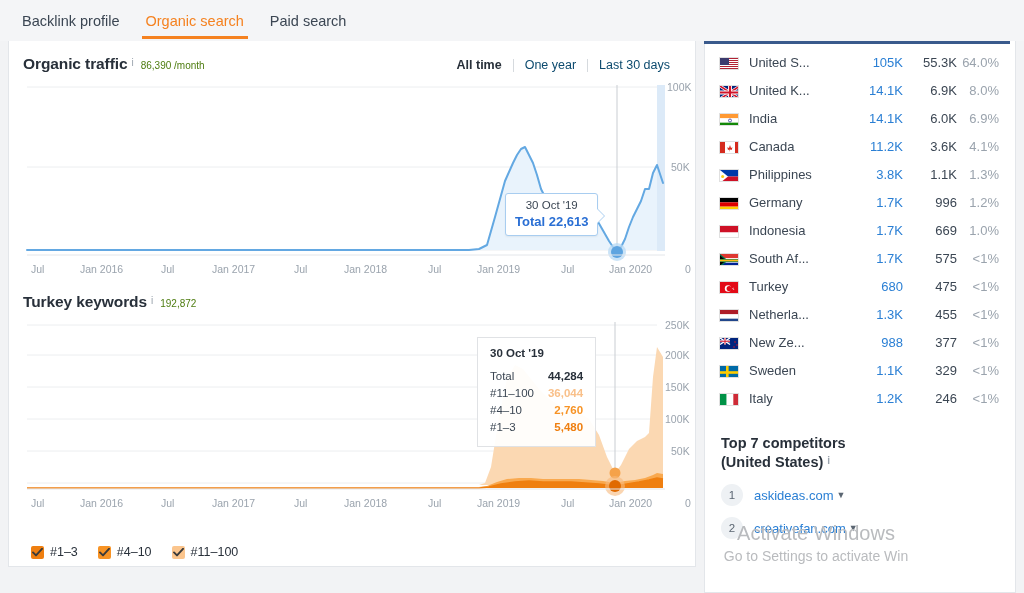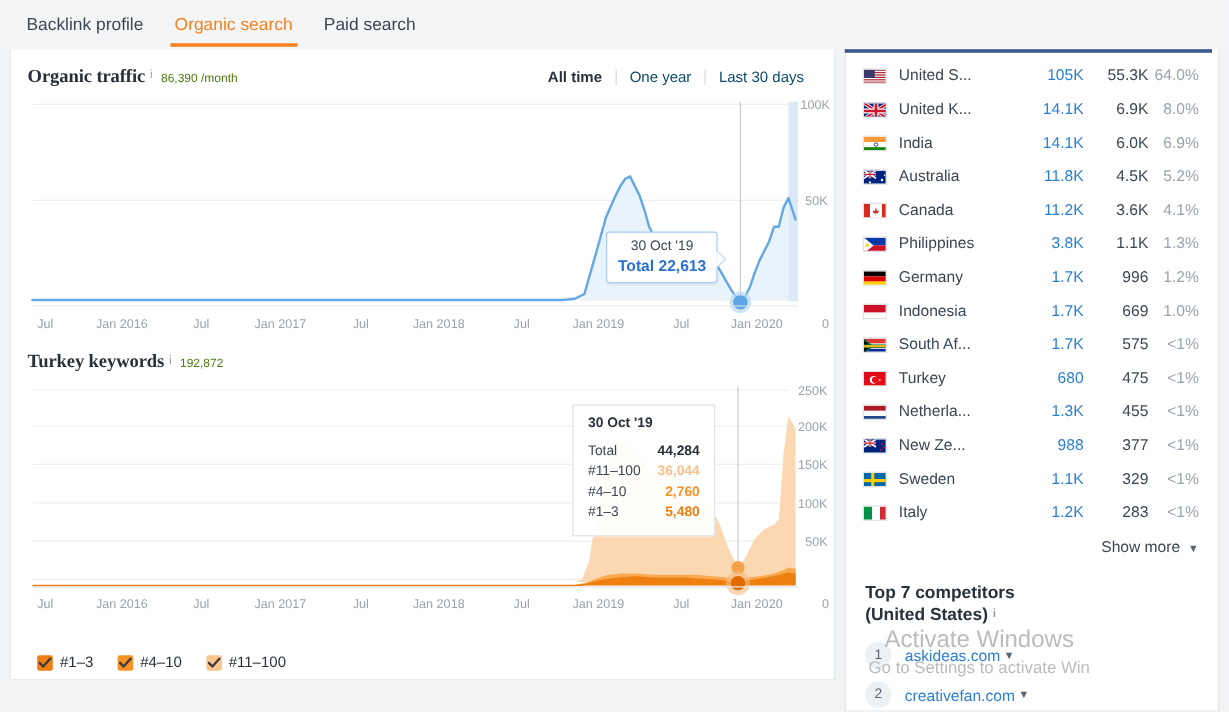--- a/index.html
+++ b/index.html
@@ -40,21 +40,20 @@
     border-top: none;
   }
 
   .section-head {
     display: flex; align-items: baseline;
     padding: 14px 0 0 14px;
   }
   .section-title {
     font-size: 15.5px; font-weight: bold; color: #28303a;
     letter-spacing: -0.1px;
-    font-family: Liberation Serif, serif;
   }
   .info-i {
     font-size: 10px; color: #9aa3ad; margin-left: 4px; font-style: normal;
     position: relative; top: -3px;
   }
   .section-value {
     font-size: 10px; color: #4d7c0f; margin-left: 7px;
   }
   .range-links {
     margin-left: auto; margin-right: 14px;
@@ -421,40 +420,20 @@
         </td>
         <td class="cname">India</td>
         <td class="c1">14.1K</td>
         <td class="c2">6.0K</td>
         <td class="c3">6.9%</td>
       </tr>
       <tr>
         <td class="flagcell">
           <span class="flag">
             <svg width="20" height="13" viewBox="0 0 20 13">
-                  <rect width="20" height="13" fill="#00247d"></rect>
-                  <rect width="10" height="6.5" fill="#00247d"></rect>
-                  <path d="M0,0 L10,6.5 M10,0 L0,6.5" stroke="#fff" stroke-width="1.4"></path>
-                  <path d="M5,0 V6.5 M0,3.25 H10" stroke="#fff" stroke-width="2"></path>
-                  <path d="M5,0 V6.5 M0,3.25 H10" stroke="#cf142b" stroke-width="1"></path>
-                  <circle cx="15" cy="8" r="1" fill="#fff"></circle>
-                  <circle cx="5" cy="10" r="0.9" fill="#fff"></circle>
-                  <circle cx="17" cy="4" r="0.6" fill="#fff"></circle>
-                </svg>
-          </span>
-        </td>
-        <td class="cname">Australia</td>
-        <td class="c1">11.8K</td>
-        <td class="c2">4.5K</td>
-        <td class="c3">5.2%</td>
-      </tr>
-      <tr>
-        <td class="flagcell">
-          <span class="flag">
-            <svg width="20" height="13" viewBox="0 0 20 13">
                   <rect width="20" height="13" fill="#fff"></rect>
                   <rect width="5" height="13" fill="#d52b1e"></rect>
                   <rect x="15" width="5" height="13" fill="#d52b1e"></rect>
                   <path d="M10,3 L11,6 L12.5,5.2 L11.6,8 L10,7.6 L10,10 L9.4,7.6 L8,8 L7.3,5.2 L9,6 Z" fill="#d52b1e"></path>
                 </svg>
           </span>
         </td>
         <td class="cname">Canada</td>
         <td class="c1">11.2K</td>
         <td class="c2">3.6K</td>
@@ -595,30 +574,26 @@
           <span class="flag">
             <svg width="20" height="13" viewBox="0 0 20 13">
                   <rect width="6.66" height="13" fill="#009246"></rect>
                   <rect x="6.66" width="6.66" height="13" fill="#fff"></rect>
                   <rect x="13.32" width="6.68" height="13" fill="#ce2b37"></rect>
                 </svg>
           </span>
         </td>
         <td class="cname">Italy</td>
         <td class="c1">1.2K</td>
-        <td class="c2">283</td>
+        <td class="c2">246</td>
         <td class="c3">&lt;1%</td>
       </tr>
     </tbody>
       </table>
 
-    <div class="showmore">
-      <span>Show more</span>
-      <span class="caret">▼</span>
-    </div>
 
     <div class="competitors">
       <div class="comp-title">
         <span>Top 7 competitors</span><br>
         <span>(United States)</span><i class="info-i">i</i>
       </div>
       <div class="comp-row">
         <span class="comp-num">1</span>
         <span class="comp-link">askideas.com</span>
         <span class="caret">▼</span>

